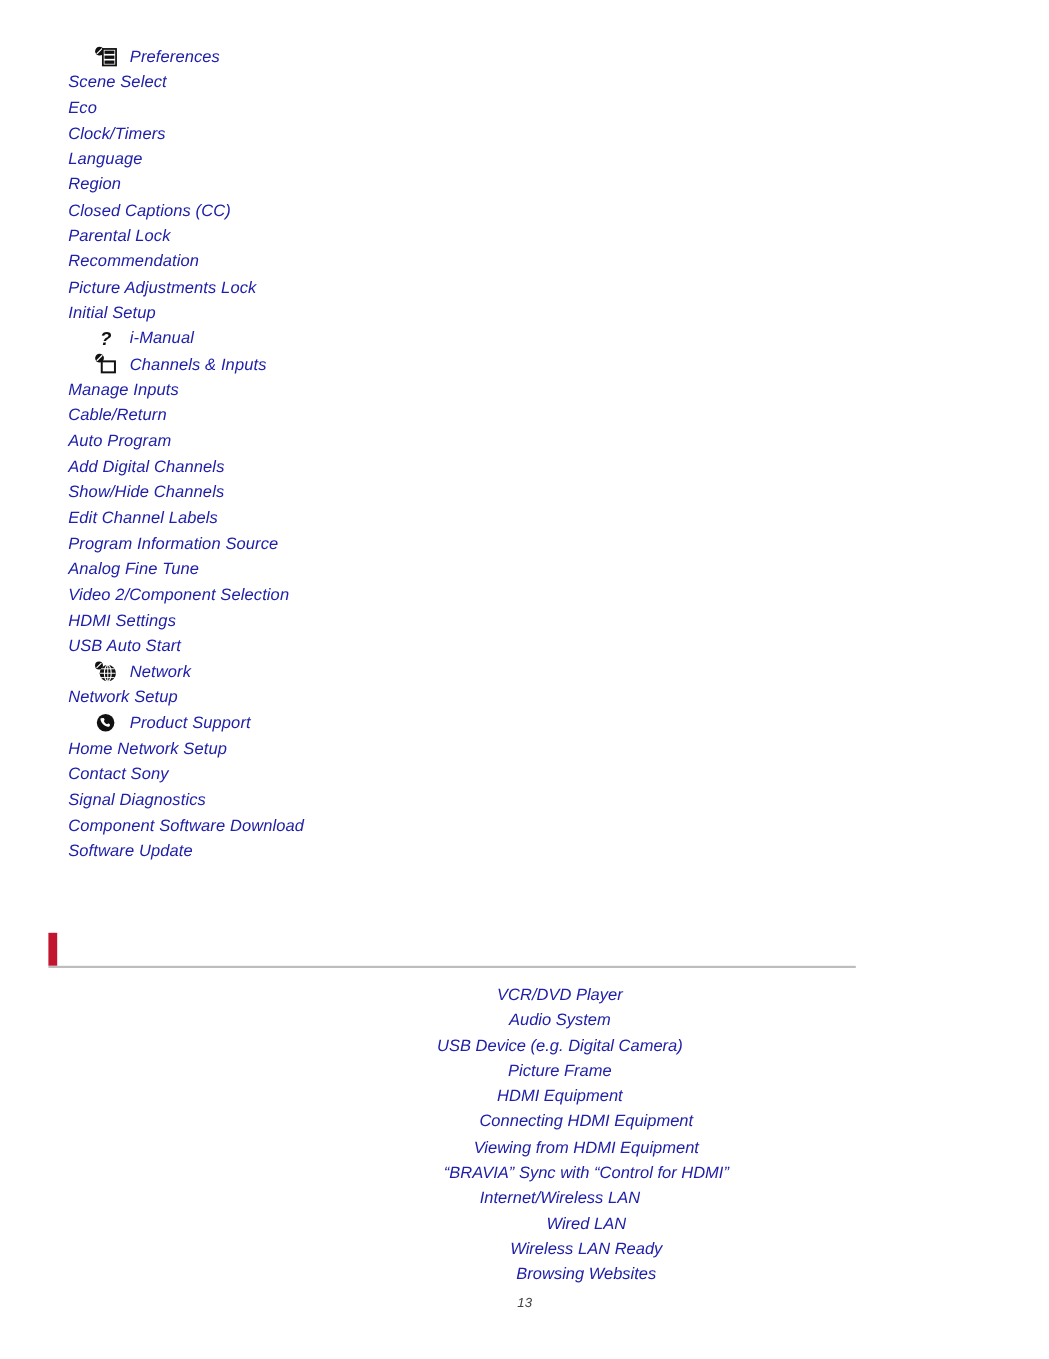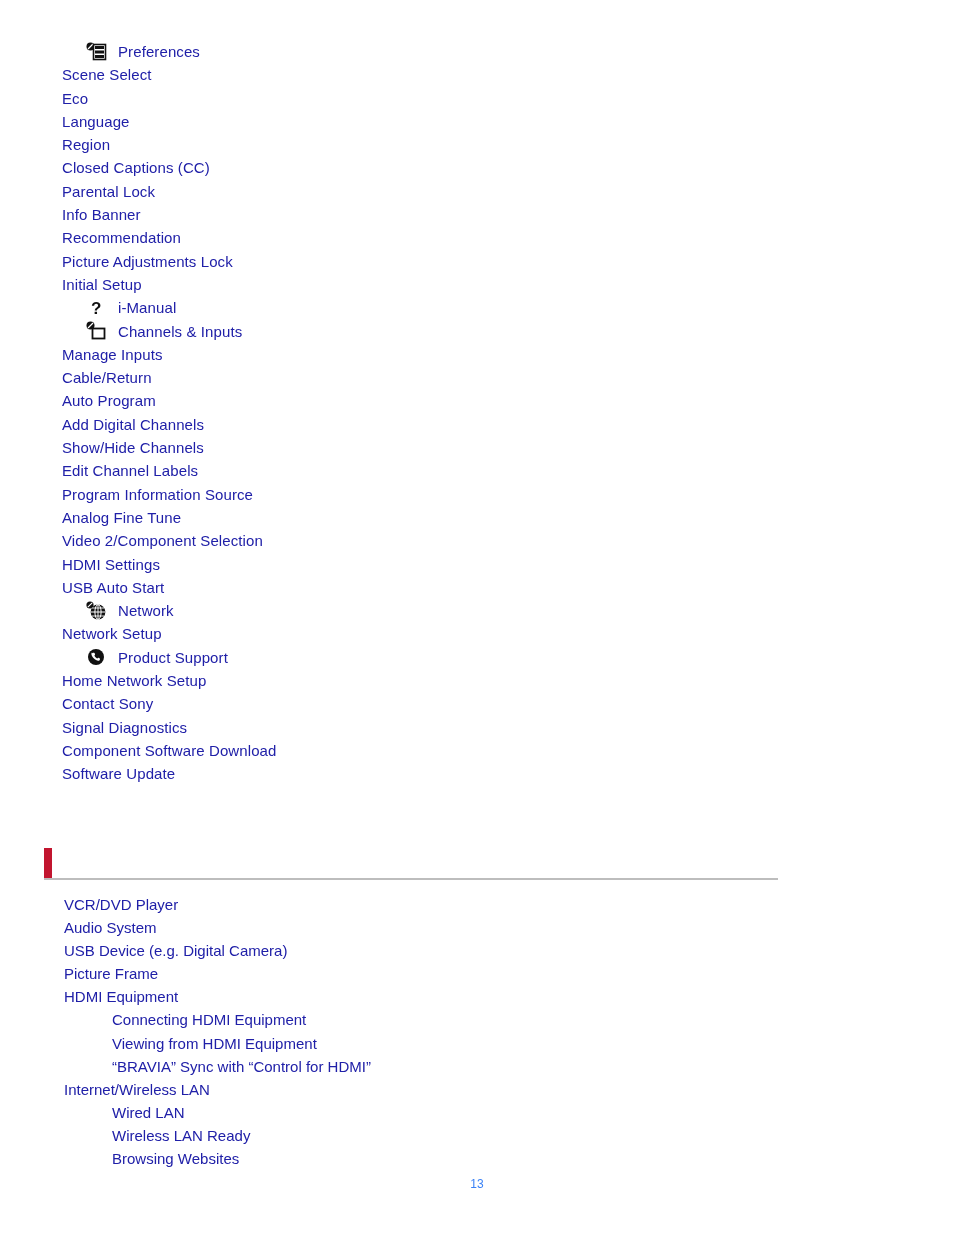--- a/index.html
+++ b/index.html
@@ -12,20 +12,21 @@
     height: 1235px;
     position: relative;
     font-family: "Liberation Sans", sans-serif;
     -webkit-font-smoothing: antialiased;
   }
   .page {
     position: relative;
     width: 778px;
     height: 1235px;
     overflow: hidden;
+    font-style: italic;
   }
 
   
   .toc {
     position: absolute;
     left: 0;
     top: 40px;
     width: 954px;
   }
   .toc-row {
@@ -111,58 +112,59 @@
     left: 0;
     top: 893px;
     width: 954px;
   }
   .lower-row {
     height: 23.1px;
     line-height: 23.1px;
     white-space: nowrap;
     font-size: 15px;
     color: #2020a8;
+    text-align: center;
   }
   .lower-row.top { padding-left: 64px; }
   .lower-row.sub { padding-left: 112px; }
 
   
   .page-number {
     position: absolute;
     left: 0;
     top: 1177px;
     width: 954px;
     text-align: center;
     font-size: 12px;
-    color: #3b82f6;
+    color: #404040;
   }
 </style>
 </head>
 <body>
 
 <div class="page">
 
   <div class="toc">
       <div class="toc-row level-icon"><span class="icon-slot">
           <svg width="22" height="20" viewBox="0 0 22 20">
             <circle cx="4.5" cy="4.5" r="4" fill="#111"></circle>
             <line x1="2" y1="7" x2="7" y2="2" stroke="#fff" stroke-width="1.2"></line>
             <rect x="7.5" y="2.5" width="12" height="15" fill="#fff" stroke="#111" stroke-width="1.6"></rect>
             <rect x="9" y="4" width="9" height="3" fill="#111"></rect>
             <rect x="9" y="8.5" width="9" height="3" fill="#111"></rect>
             <rect x="9" y="13" width="9" height="3" fill="#111"></rect>
           </svg>
         </span><span class="toc-label">Preferences</span></div>
       <div class="toc-row level-sub"><span class="toc-label">Scene Select</span></div>
       <div class="toc-row level-sub"><span class="toc-label">Eco</span></div>
+      <div class="toc-row level-sub"><span class="toc-label">Clock/Timers</span></div>
       <div class="toc-row level-sub"><span class="toc-label">Language</span></div>
       <div class="toc-row level-sub"><span class="toc-label">Region</span></div>
       <div class="toc-row level-sub"><span class="toc-label">Closed Captions (CC)</span></div>
       <div class="toc-row level-sub"><span class="toc-label">Parental Lock</span></div>
-      <div class="toc-row level-sub"><span class="toc-label">Info Banner</span></div>
       <div class="toc-row level-sub"><span class="toc-label">Recommendation</span></div>
       <div class="toc-row level-sub"><span class="toc-label">Picture Adjustments Lock</span></div>
       <div class="toc-row level-sub"><span class="toc-label">Initial Setup</span></div>
       <div class="toc-row level-icon"><span class="icon-slot">
           <svg width="22" height="20" viewBox="0 0 22 20">
             <text x="5" y="16" font-family="Liberation Sans, sans-serif" font-size="17" font-weight="bold" fill="#111">?</text>
           </svg>
         </span><span class="toc-label">i-Manual</span></div>
       <div class="toc-row level-icon"><span class="icon-slot">
           <svg width="22" height="20" viewBox="0 0 22 20">

